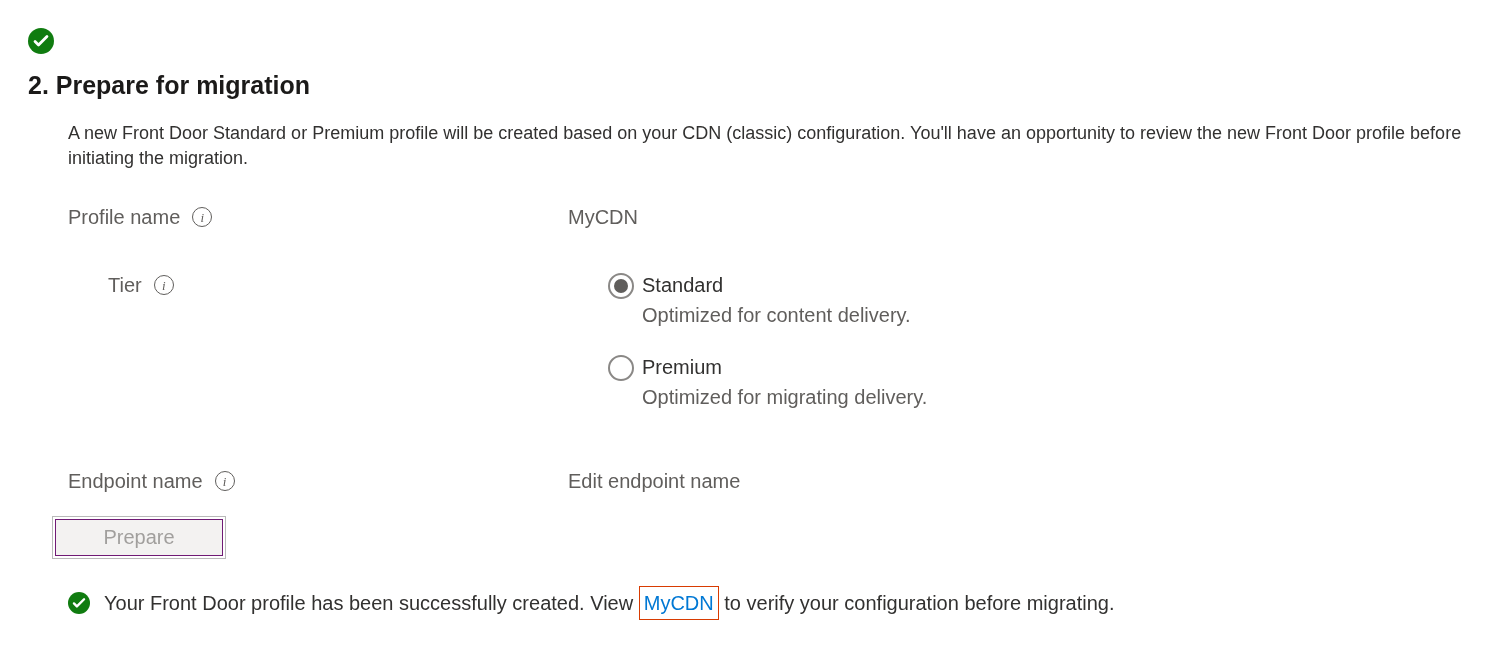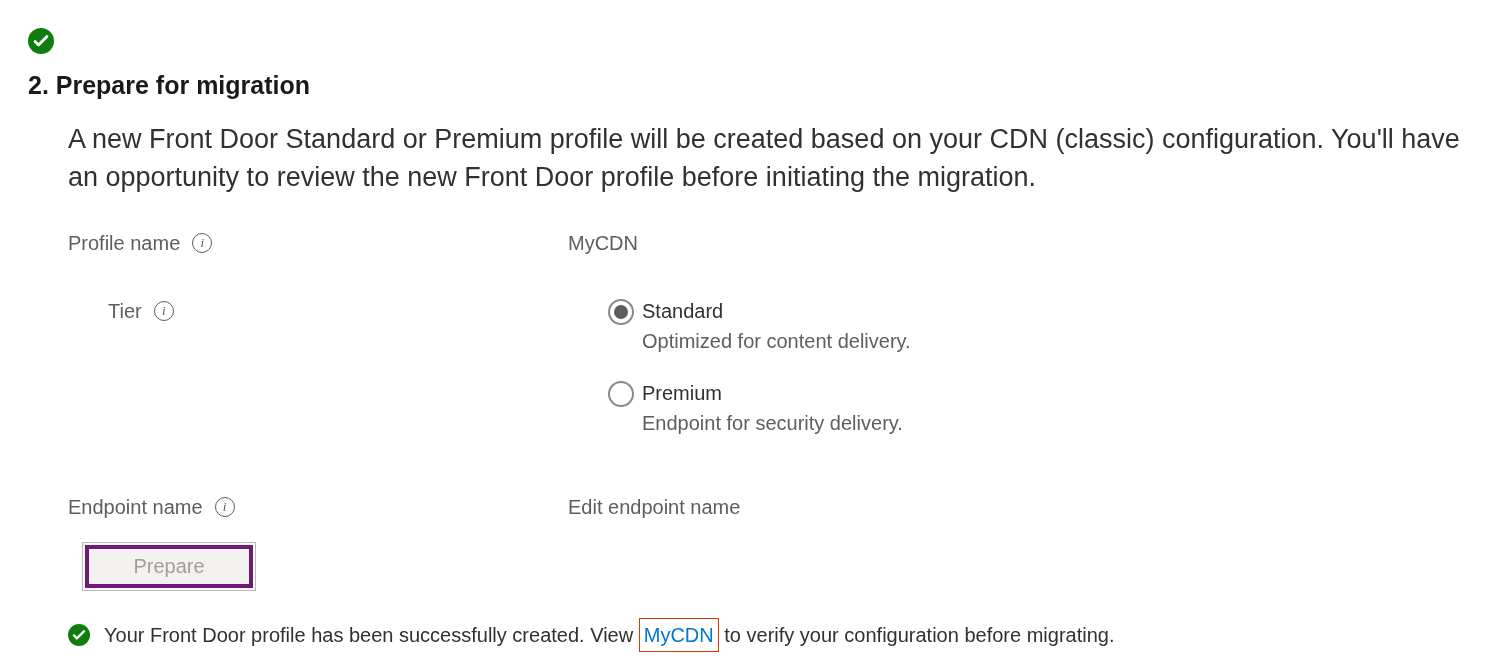--- a/index.html
+++ b/index.html
@@ -15,21 +15,21 @@
     .check-circle {
       width:26px; height:26px; flex:0 0 26px; margin-top:4px;
     }
     .check-circle svg { width:100%; height:100%; display:block; }
     .sm-check { width:22px; height:22px; flex:0 0 22px; }
     .sm-check svg { width:100%; height:100%; display:block; }
     .section-title {
       font-size:25px; font-weight:600; color:#1b1a19;
     }
     .section-desc {
-      margin-top:18px; margin-left:40px; font-size:27px; color:#323130;
+      margin-top:18px; margin-left:40px; font-size:18px; color:#323130;
       max-width:1400px;
     }
     .form-block { margin-left:40px; margin-top:32px; }
     .row { display:flex; align-items:flex-start; margin-bottom:40px; }
     .row:last-child { margin-bottom:0; }
     .label-col { width:500px; display:flex; align-items:center; gap:12px; }
     .label-text { color:#605e5c; font-size:20px; }
     .value-col { flex:1; }
     .value-text { color:#605e5c; font-size:20px; }
     .info-icon {
@@ -46,22 +46,22 @@
       cursor:pointer; margin-top:2px; flex:0 0 26px;
     }
     .radio-outer.selected .radio-inner {
       width:14px; height:14px; background:#605e5c; border-radius:50%;
       display:block;
     }
     .radio-labels { display:flex; flex-direction:column; }
     .radio-title { color:#323130; font-size:20px; }
     .radio-sub { color:#605e5c; font-size:20px; margin-top:2px; }
     .prepare-btn {
-      margin-left:57px; margin-top:24px;
-      border:4px solid #701a75; outline:1px solid #b9b9b9; outline-offset:2px;
+      margin-left:27px; margin-top:24px;
+      border:1px solid #701a75; outline:1px solid #b9b9b9; outline-offset:2px;
       background:#f3f2f1; color:#a19f9d;
       font-size:20px; padding:6px 34px; font-family:inherit;
       cursor:not-allowed; min-width:168px;
     }
     .status-row {
       margin-left:40px; margin-top:30px;
       display:flex; align-items:center; gap:14px;
     }
     .status-text { color:#323130; font-size:20px; }
     .link { color:#0078d4; text-decoration:none; cursor:pointer; }
@@ -114,21 +114,21 @@
             <span class="radio-title">Standard</span>
             <span class="radio-sub">Optimized for content delivery.</span>
           </span>
         </label>
         <label class="radio-opt">
           <span class="radio-outer">
               <span class="radio-inner"></span>
             </span>
           <span class="radio-labels">
             <span class="radio-title">Premium</span>
-            <span class="radio-sub">Endpoint for security delivery.</span>
+            <span class="radio-sub">Optimized for migrating delivery.</span>
           </span>
         </label>
       </div>
     </div>
   </div>
 
   <div class="row" style="margin-bottom:0;">
     <div class="label-col">
       <span class="label-text">Endpoint name</span>
       <span class="info-icon">i</span>

